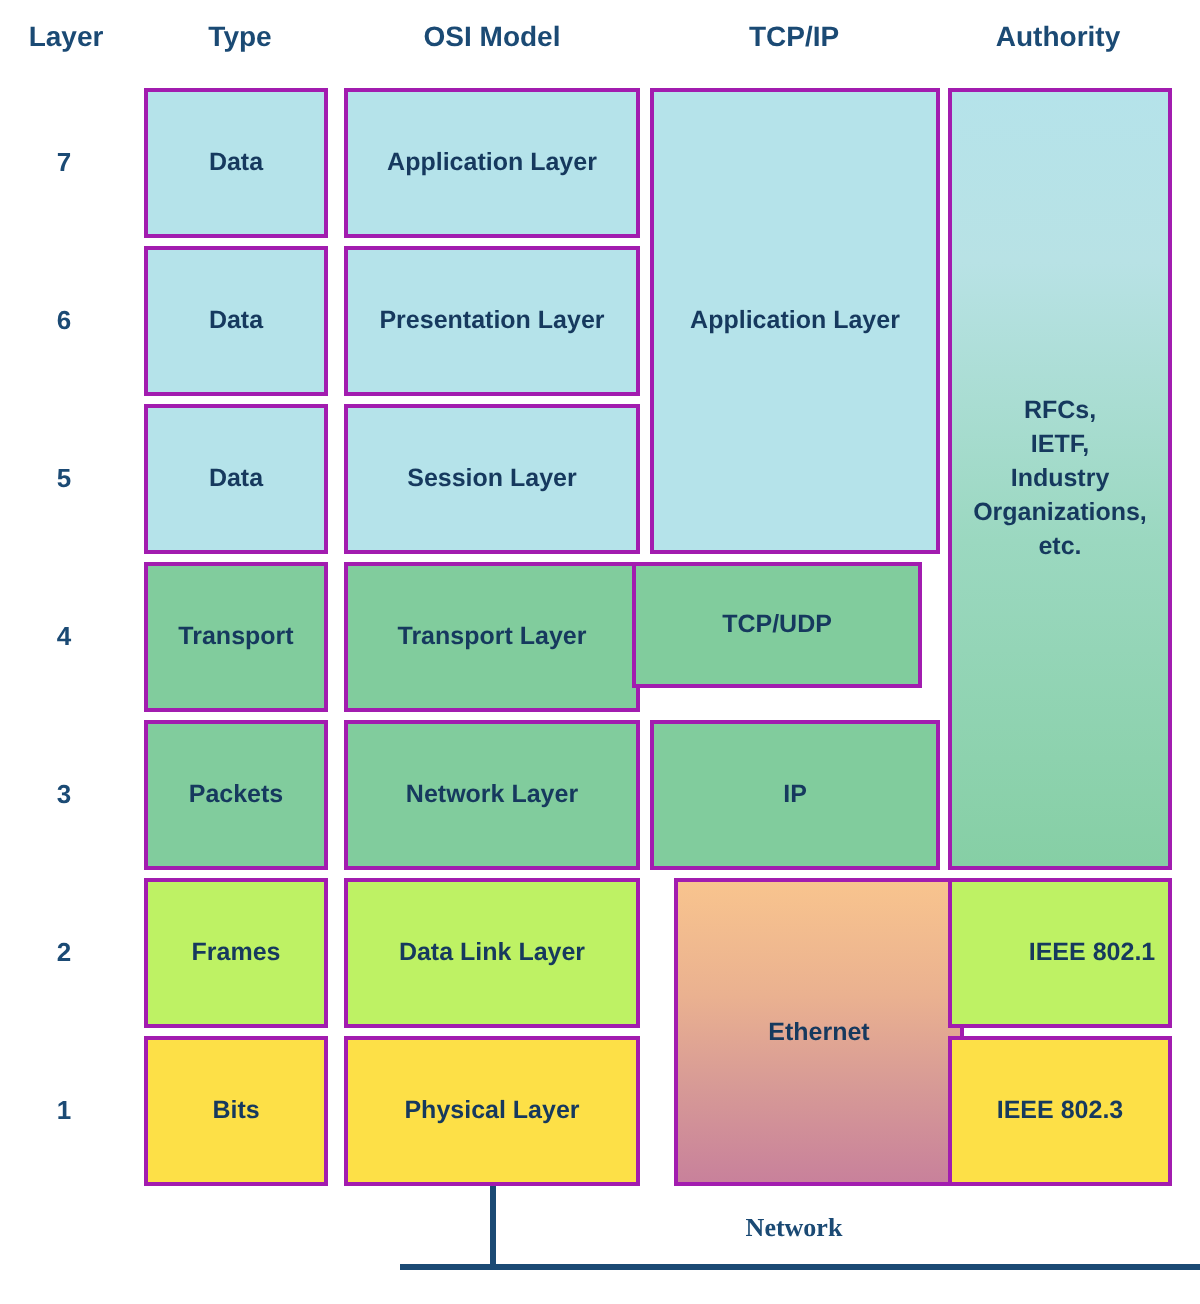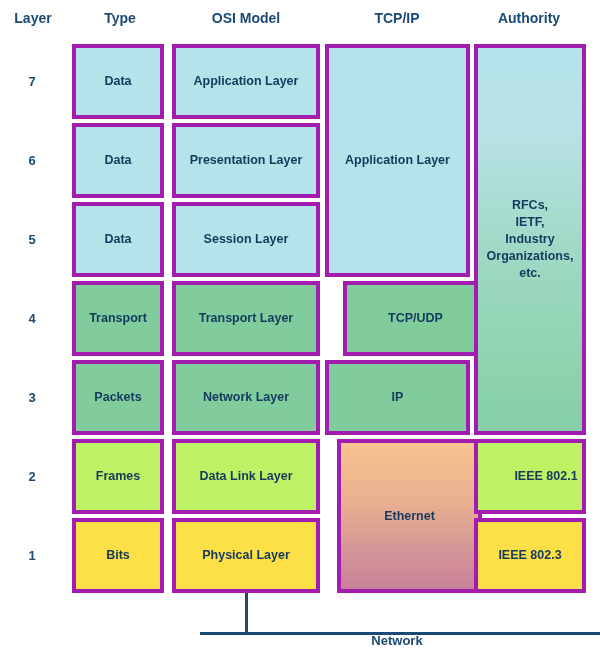--- a/index.html
+++ b/index.html
@@ -40,21 +40,21 @@
     font-size: 13px;
     font-weight: bold;
     color: #1b4a74;
     transform: translateY(-50%);
   }
 
   
   .cell {
     position: absolute;
     box-sizing: border-box;
-    border: 4px solid #a21caf;
+    border: 2px solid #a21caf;
     display: flex;
     align-items: center;
     justify-content: center;
     text-align: center;
     font-size: 12.5px;
     font-weight: bold;
     color: #16395e;
     line-height: 1.35;
     padding: 2px 4px;
   }
@@ -123,31 +123,31 @@
 
   <div class="cell c-blue" style="left:172px; top:44px;  width:148px; height:75px;">Application Layer</div>
   <div class="cell c-blue" style="left:172px; top:123px; width:148px; height:75px;">Presentation Layer</div>
   <div class="cell c-blue" style="left:172px; top:202px; width:148px; height:75px;">Session Layer</div>
   <div class="cell c-green" style="left:172px; top:281px; width:148px; height:75px;">Transport Layer</div>
   <div class="cell c-green" style="left:172px; top:360px; width:148px; height:75px;">Network Layer</div>
   <div class="cell c-orange" style="left:172px; top:439px; width:148px; height:75px;">Data Link Layer</div>
   <div class="cell c-mauve" style="left:172px; top:518px; width:148px; height:75px;">Physical Layer</div>
 
   <div class="cell c-blue" style="left:325px; top:44px;  width:145px; height:233px;">Application Layer</div>
-  <div class="cell c-green" style="left:343px; top:281px; width:145px; height:75px;">TCP/UDP</div>
+  <div class="cell c-green" style="left:316px; top:281px; width:145px; height:63px;">TCP/UDP</div>
   <div class="cell c-green" style="left:325px; top:360px; width:145px; height:75px;">IP</div>
   <div class="cell c-grad-eth" style="left:325px; top:439px; width:145px; height:154px;">Ethernet</div>
 
   <div class="cell c-grad-auth" style="left:474px; top:44px; width:112px; height:391px; flex-direction:column;">
     <span>RFCs,</span>
     <span>IETF,</span>
     <span>Industry</span>
     <span>Organizations,</span>
     <span>etc.</span>
   </div>
   <div class="cell c-orange" style="left:474px; top:439px; width:112px; height:75px;padding-left:36px;">IEEE 802.1</div>
   <div class="cell c-mauve" style="left:474px; top:518px; width:112px; height:75px;">IEEE 802.3</div>
 
   <div class="conn-vert" style="left:245px; top:593px; height:42px;"></div>
   <div class="conn-horiz" style="left:200px; top:632px; width:400px;"></div>
-  <div class="network-label" style="left:397px; top:633px;">Network</div>
+  <div class="network-label" style="left:397px; top:606px;font-family:Liberation Serif, serif;">Network</div>
 
 </div>
 
 </body></html>

